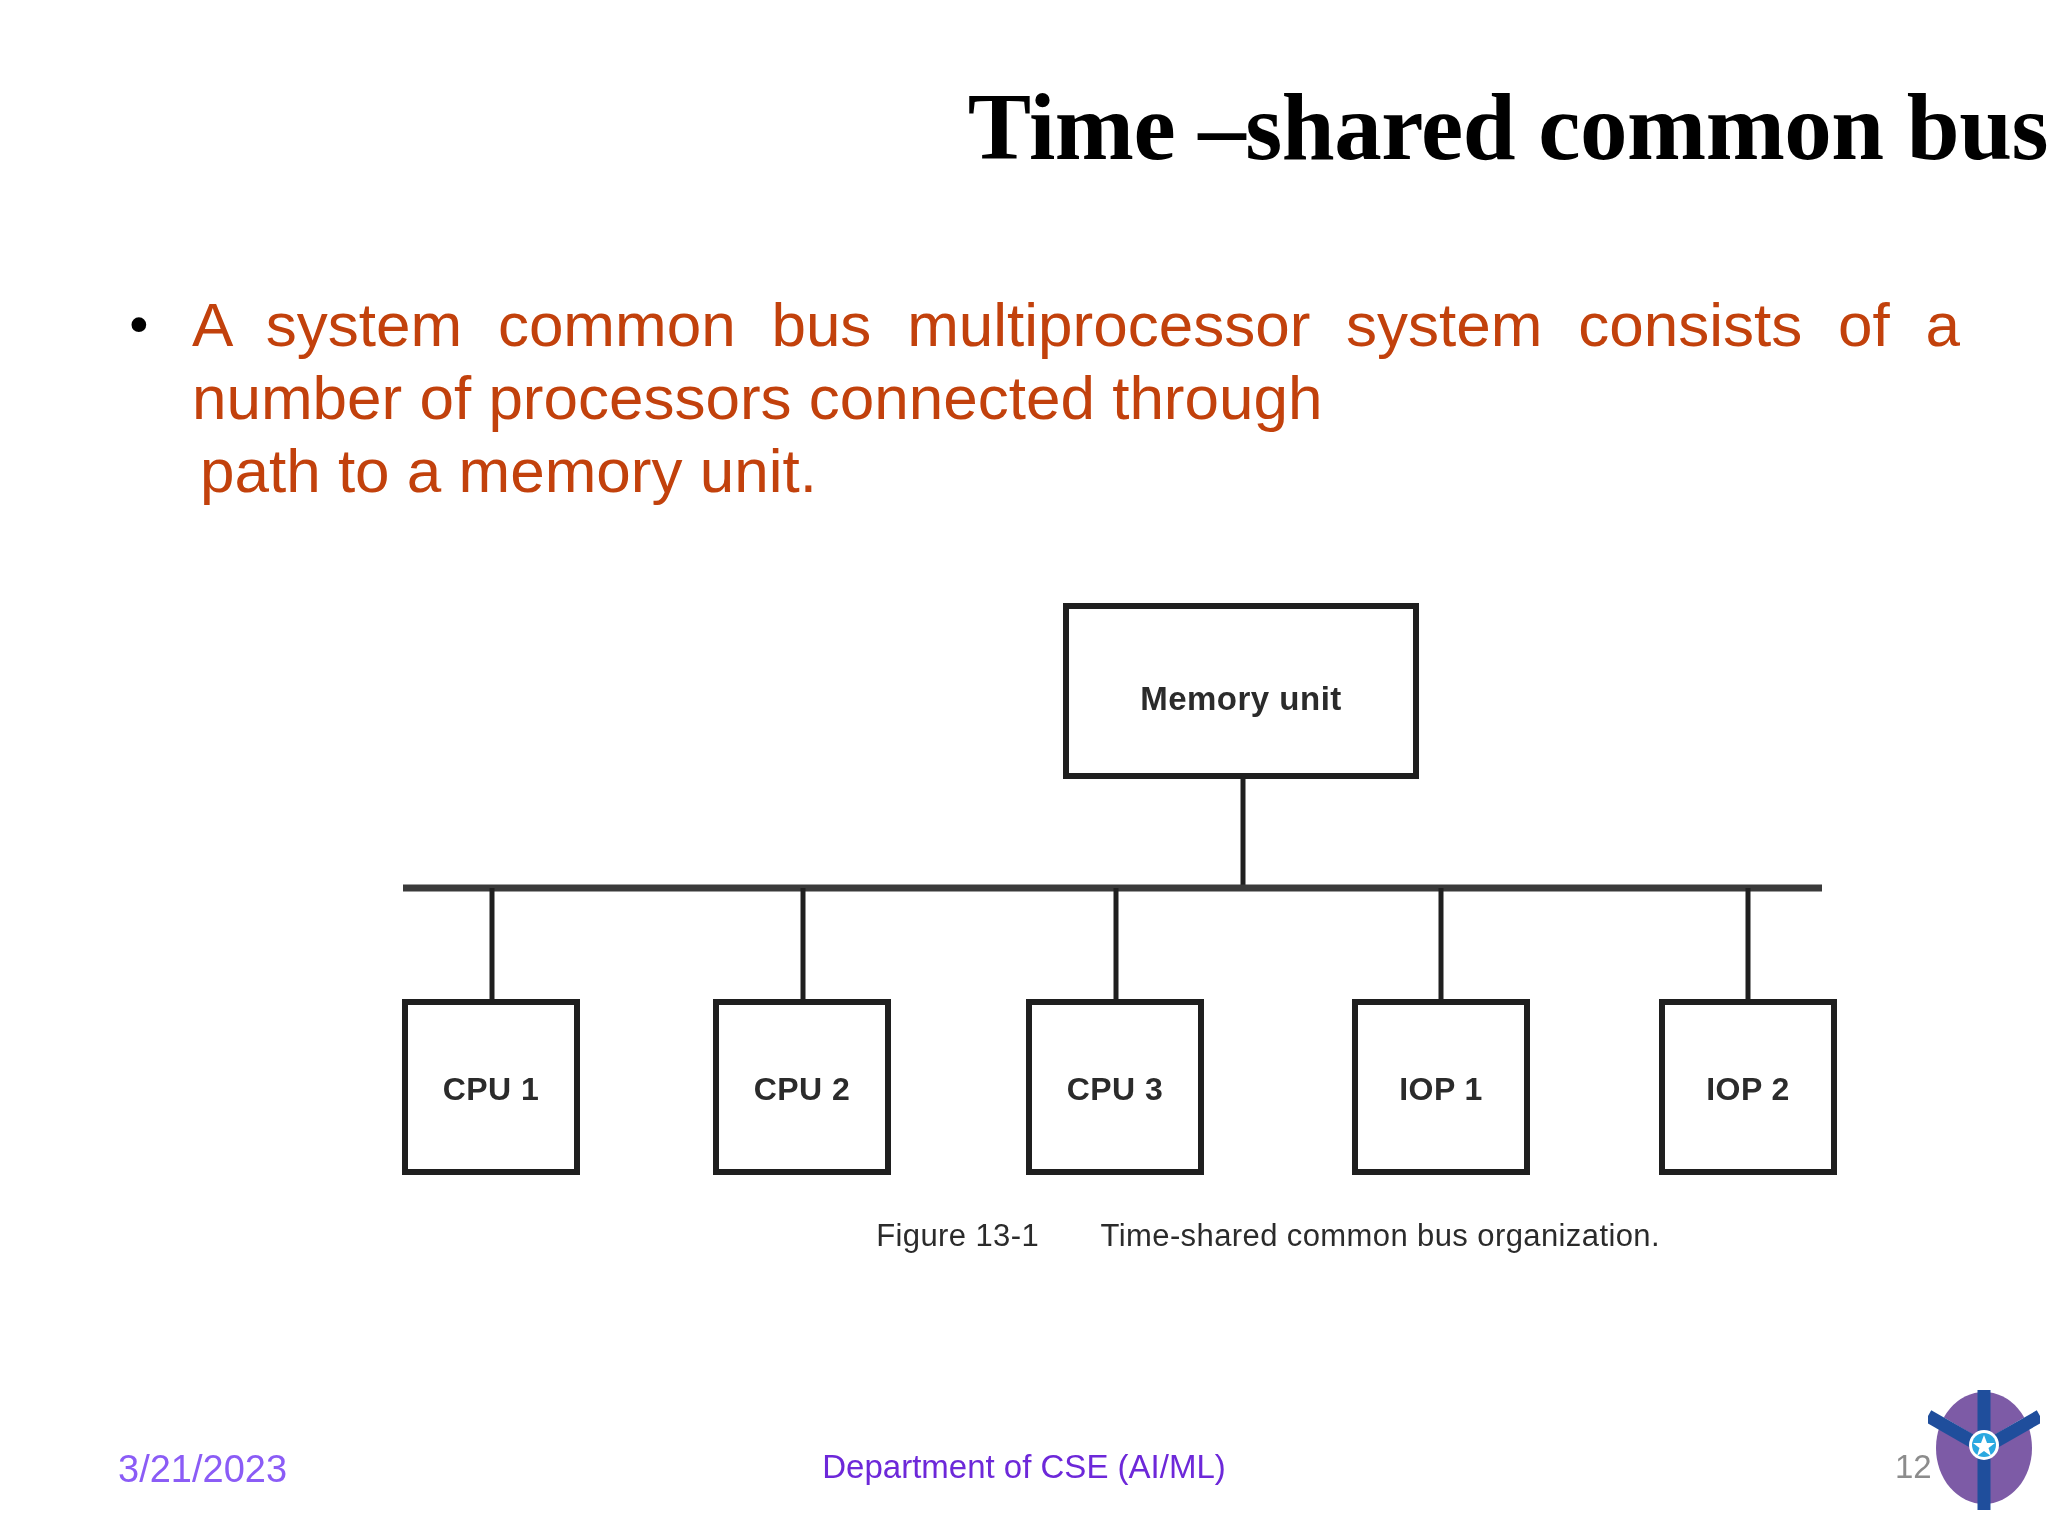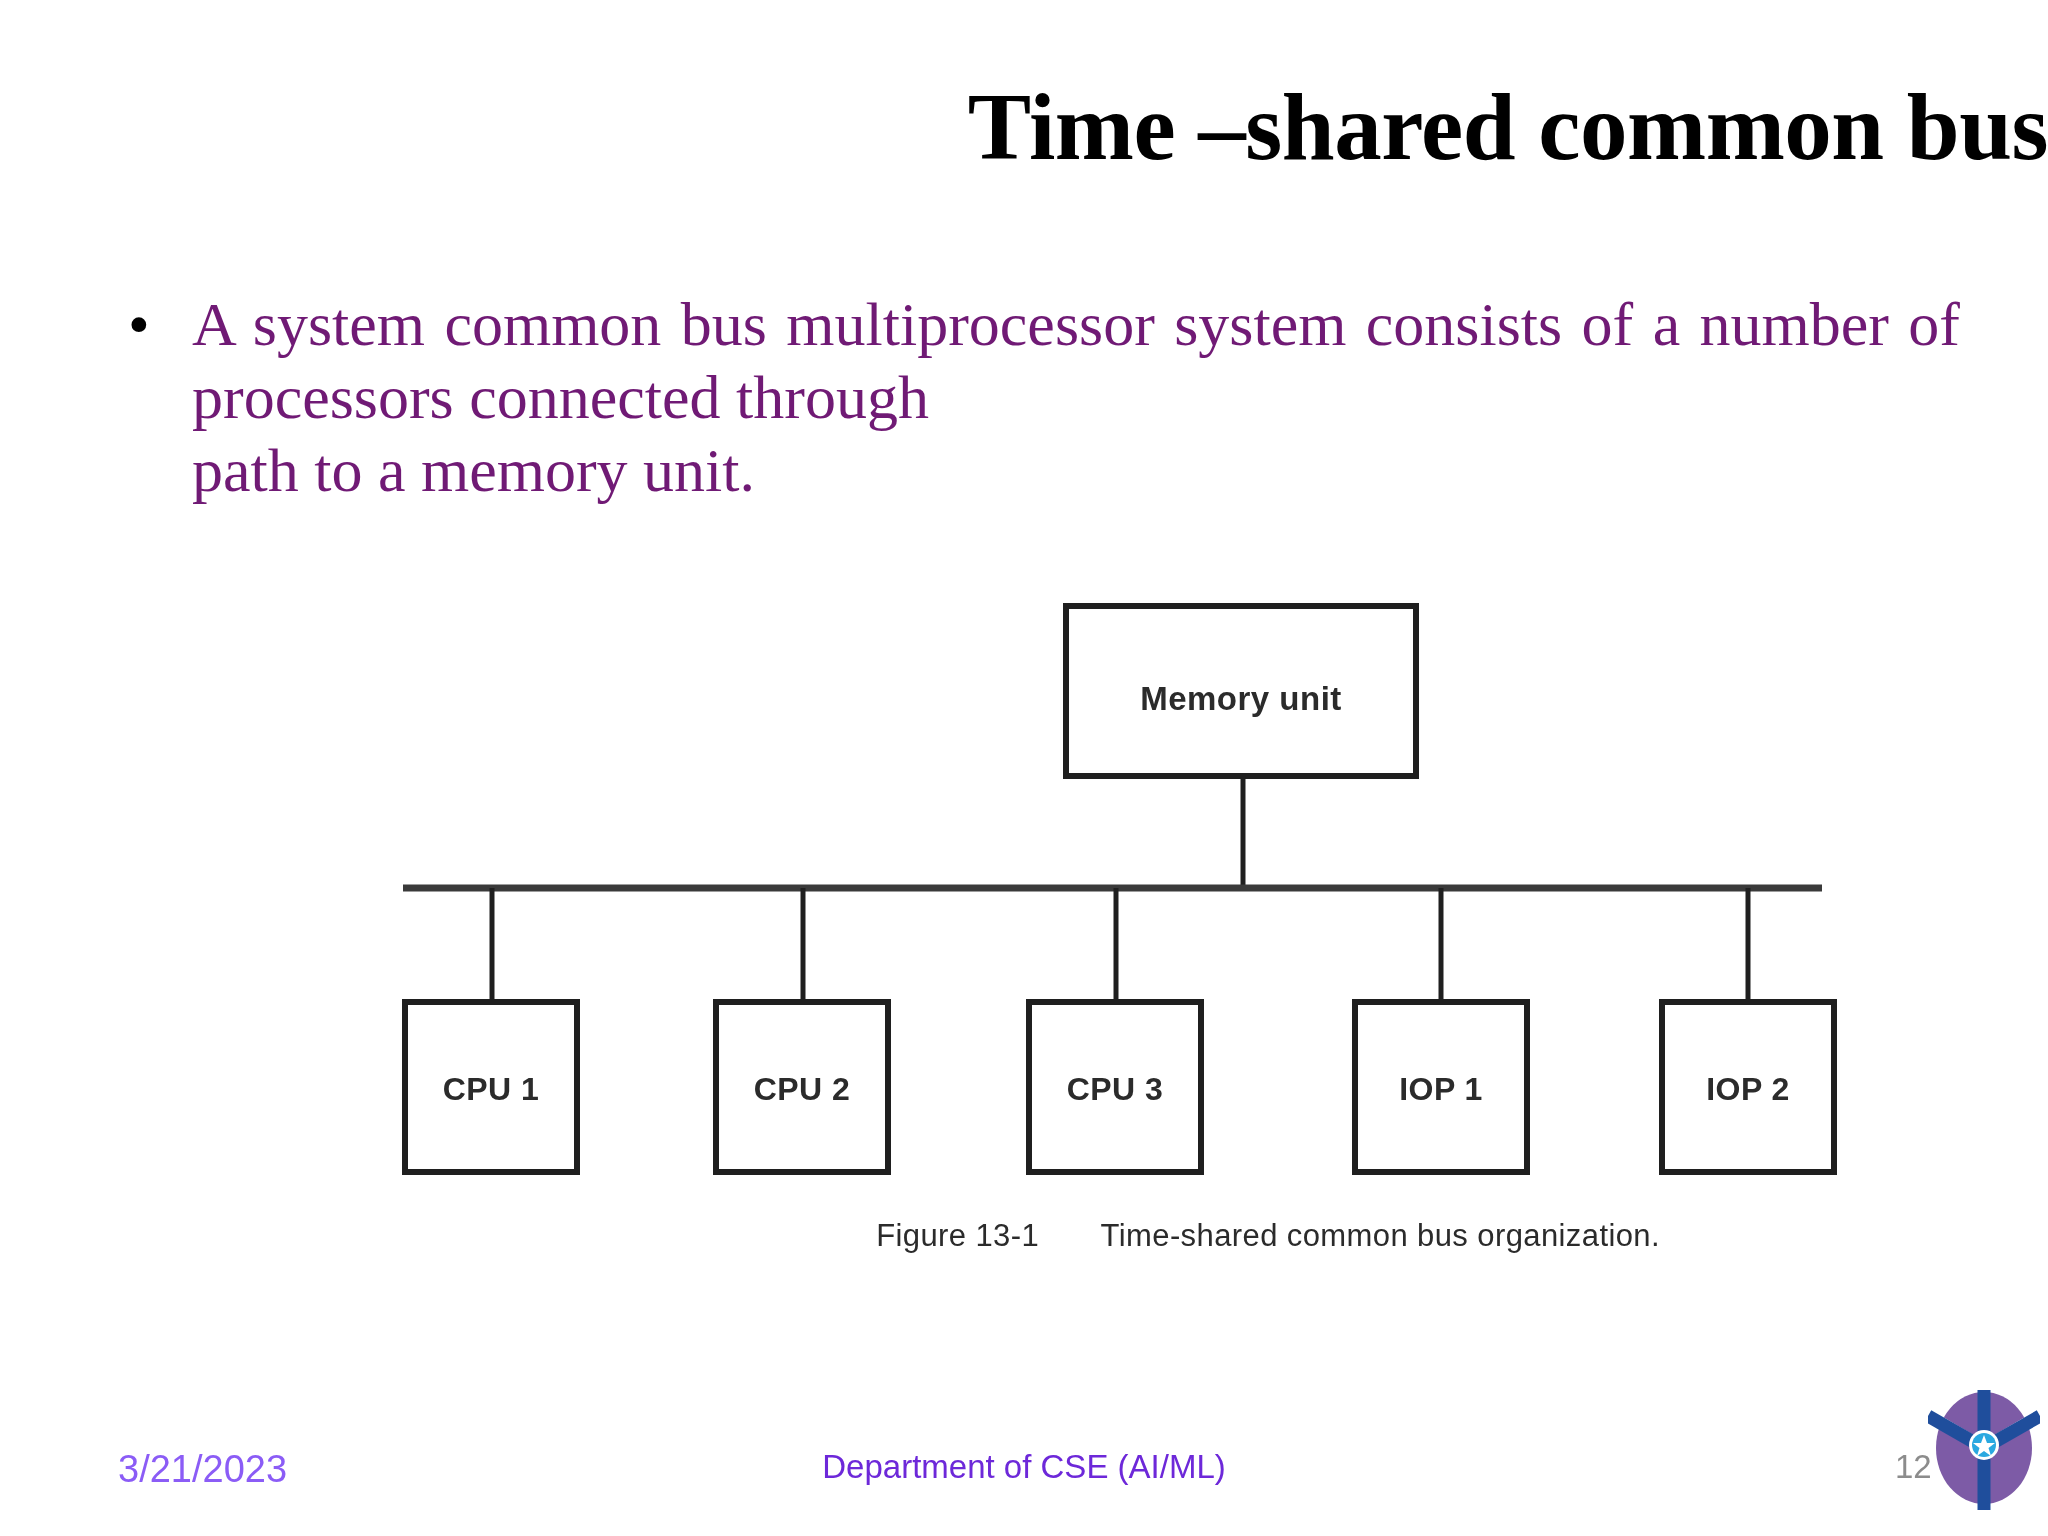--- a/index.html
+++ b/index.html
@@ -47,30 +47,31 @@
     width: 72px;
     font-size: 62px;
     line-height: 1.18;
     color: #000000;
     text-align: left;
     padding-left: 8px;
     box-sizing: border-box;
   }
   .bullet-text {
     flex: 1 1 auto;
-    font-family: Liberation Serif, serif;
+    font-family: Liberation Sans, sans-serif;
     font-size: 62px;
     line-height: 1.18;
-    color: #701a75;
+    color: #c2410c;
     text-align: justify;
     text-justify: inter-word;
   }
   .bullet-text .lastline {
     display: block;
     text-align: left;
+    margin-left: 8px;
   }
 
   
   .diagram {
     position: absolute;
     left: 0;
     top: 0;
     width: 1782px;
     height: 1536px;
     pointer-events: none;

